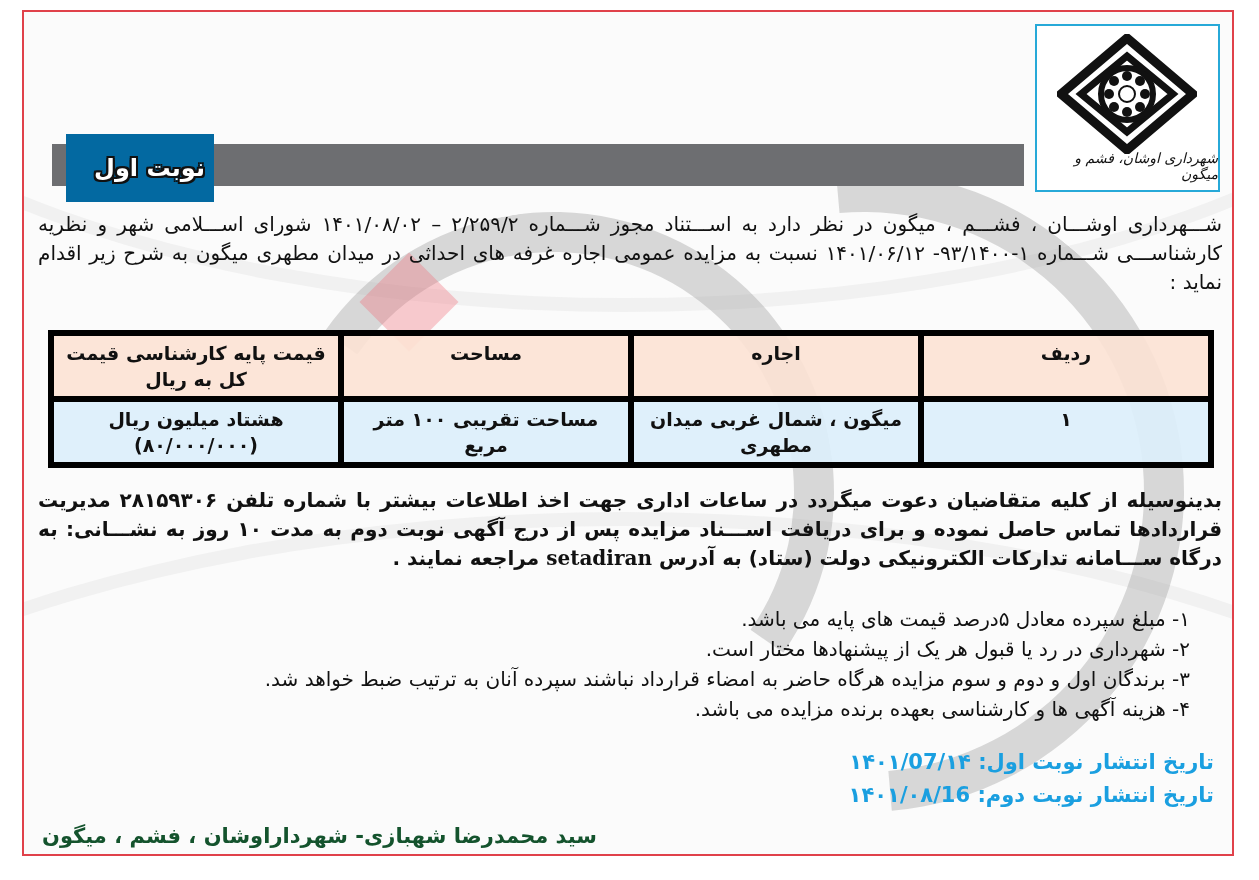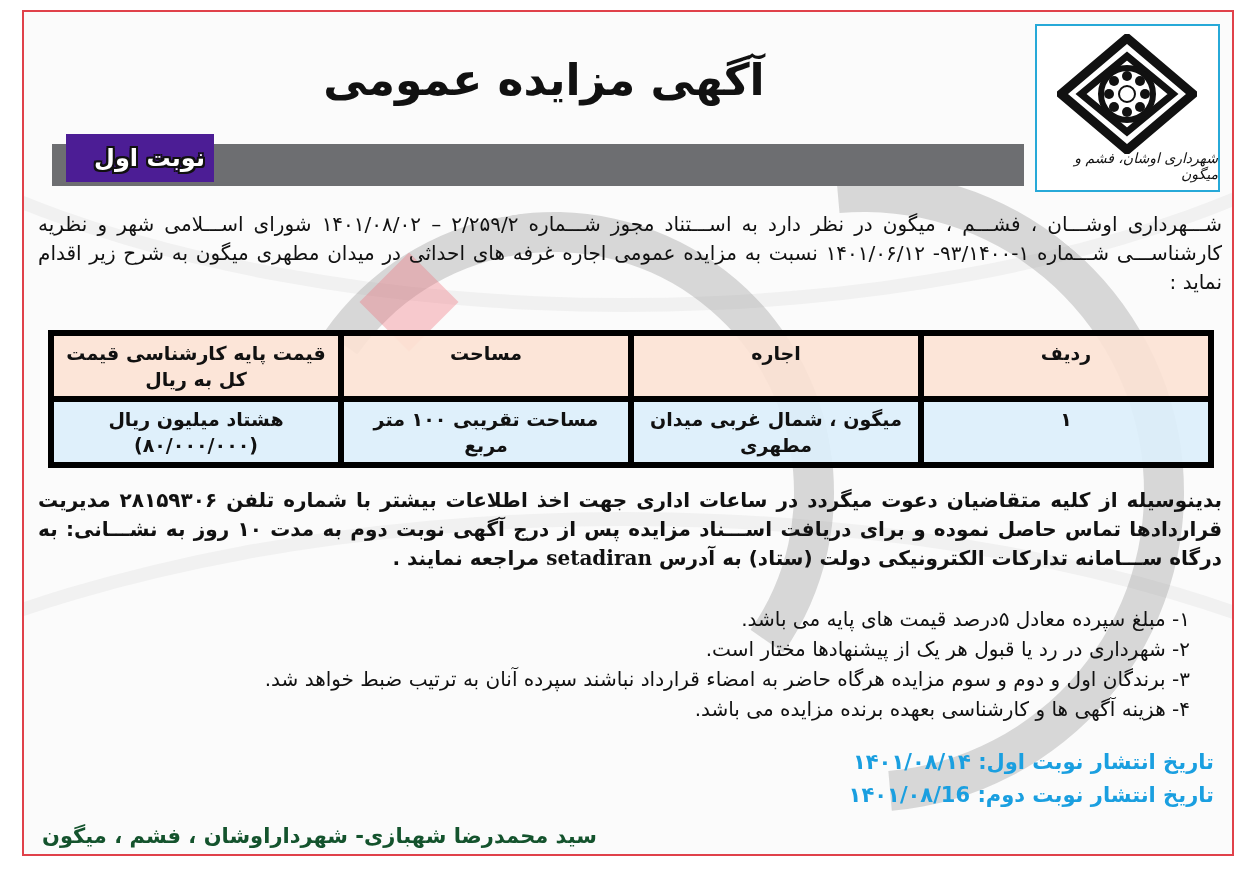--- a/index.html
+++ b/index.html
@@ -30,21 +30,21 @@
   .logo-box svg { position: absolute; left: 20px; top: 8px; }
   .logo-caption {
     position: absolute; left: 0; right: 0; bottom: 8px; text-align: right;
     font-family: "DejaVu Serif", serif; font-size: 14px; direction: rtl; font-style: italic;
   }
 
   .gray-bar {
     position: absolute; left: 28px; top: 132px; width: 972px; height: 42px; background: #6d6e71;
   }
   .badge {
-    position: absolute; left: 42px; top: 122px; width: 148px; height: 48px; background: #4c1d95;
+    position: absolute; left: 42px; top: 122px; width: 148px; height: 68px; background: #0369a1;
     display: flex; align-items: center; justify-content: center;
     font-size: 24px; font-weight: bold; color: #fff; direction: rtl;
     text-shadow: -2px -2px 0 #111, 2px -2px 0 #111, -2px 2px 0 #111, 2px 2px 0 #111, 0 2px 0 #111, 0 -2px 0 #111, 2px 0 0 #111, -2px 0 0 #111;
     padding-left: 19px;
   }
 
   .para {
     position: absolute; direction: rtl; text-align: justify; text-align-last: right;
     font-size: 20px; line-height: 29px; color: #111;
   }
@@ -75,21 +75,20 @@
 
   <div class="bg-arc" style="left:-300px;top:-500px;width:1800px;height:800px;"></div>
   <div class="bg-arc" style="left:-400px;top:500px;width:2000px;height:900px;"></div>
 
   <div class="wm" style="left:0;top:0;width:1212px;height:846px;">
     <div class="wm-arc" style="left:250px;top:200px;width:560px;height:560px;border-width:40px;transform:rotate(-10deg);"></div>
     <div class="wm-arc" style="left:520px;top:160px;width:640px;height:640px;border-width:40px;transform:rotate(40deg);"></div>
     <div class="wm-diamond" style="left:350px;top:255px;"></div>
   </div>
 
-  <div class="title">آگهی مزایده عمومی</div>
 
   <div class="logo-box">
     <svg width="140" height="120" viewBox="0 0 140 120">
       <polygon points="70,4 136,60 70,116 4,60" fill="none" stroke="#111" stroke-width="9"></polygon>
       <polygon points="70,22 116,60 70,98 24,60" fill="none" stroke="#111" stroke-width="7"></polygon>
       <circle cx="70" cy="60" r="26" fill="#fff" stroke="#111" stroke-width="6"></circle>
       <g fill="#111">
         <circle cx="70" cy="42" r="5"></circle>
           <circle cx="70" cy="78" r="5"></circle>
         <circle cx="52" cy="60" r="5"></circle>
@@ -137,21 +136,21 @@
   <div class="list">
     <div>۱-  مبلغ سپرده معادل ۵درصد قیمت های پایه می باشد.</div>
     <div>۲- شهرداری در رد یا قبول هر یک از پیشنهادها مختار است.</div>
     <div>۳- برندگان اول و دوم و سوم مزایده هرگاه حاضر به امضاء قرارداد نباشند سپرده آنان به ترتیب ضبط خواهد شد.</div>
     <div>۴- هزینه آگهی ها و کارشناسی بعهده برنده مزایده می باشد.</div>
   </div>
 
   <div class="dates">
     <div>
       <span>تاریخ انتشار نوبت اول:</span>
-      <span>۱۴۰۱/۰۸/۱۴</span>
+      <span>۱۴۰۱/07/۱۴</span>
     </div>
     <div>
       <span>تاریخ انتشار نوبت دوم:</span>
       <span>۱۴۰۱/۰۸/16</span>
     </div>
   </div>
 
   <div class="signature">سید محمدرضا شهبازی- شهرداراوشان ، فشم ، میگون</div>
 </div>
 

